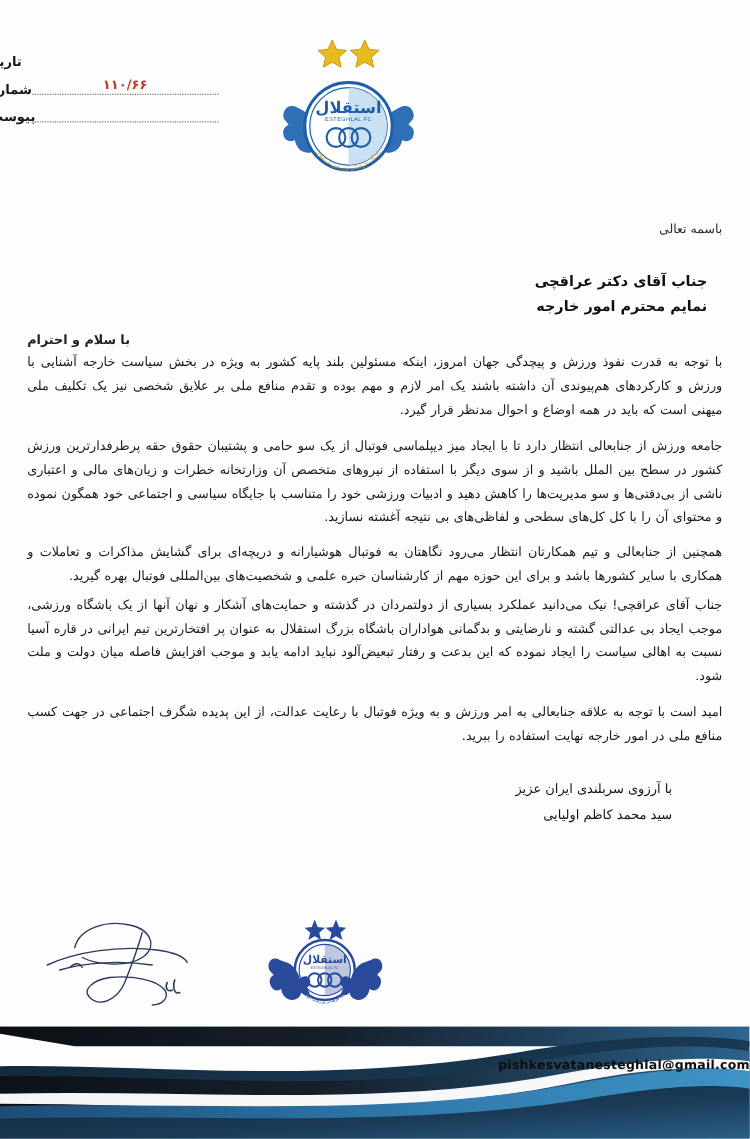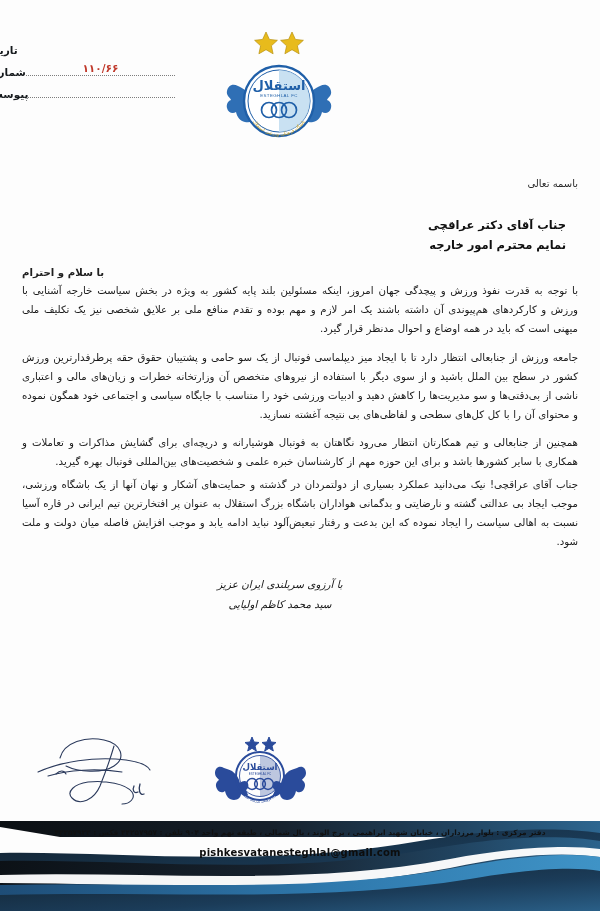--- a/index.html
+++ b/index.html
@@ -38,39 +38,39 @@
              line-height:1.75;margin:0 0 12px 0;padding-right:12px;}
   .salutation{text-align:left;font-size:10.2px;color:#202020;margin:0 0 4px 0;
               padding-right:2px;font-weight:bold;}
   p.para{
     text-align:justify;text-align-last:right;
     font-size:10.2px;line-height:1.85;color:#1a1a1a;
     margin:0 0 10px 0;
     hyphens:none;word-spacing:.3px;
   }
   p.para.tight{margin-bottom:4px;}
-  .closing{text-align:center;font-size:10.4px;line-height:2.0;color:#151515;
-           margin-top:22px;padding-right:40px;font-style:italic;}
+  .closing{font-size:10.4px;line-height:2.0;color:#151515;
+           margin-top:22px;padding-right:40px;}
 
   
   .sig-zone{position:absolute;top:726px;left:0;right:0;height:100px;}
   .signature{position:absolute;left:30px;top:2px;width:150px;height:85px;}
   .stamp{position:absolute;left:208px;top:6px;width:105px;height:80px;}
   .signature svg,.stamp svg{width:100%;height:100%;display:block;}
 
   
   .footer{position:absolute;left:0;right:0;bottom:0;height:90px;overflow:hidden;}
   .footer svg{position:absolute;inset:0;width:100%;height:100%;}
   .footer-address{
     position:absolute;top:7px;left:0;right:0;text-align:center;
     font-size:7.4px;font-weight:bold;color:#111;direction:rtl;
     letter-spacing:.1px;white-space:nowrap;z-index:5;
   }
   .footer-email{
-    position:absolute;top:26px;left:0;right:0;text-align:center;
+    position:absolute;top:26px;left:0;right:0;text-align:right;
     font-size:10px;font-weight:bold;color:#0d0d0d;direction:ltr;z-index:5;
     letter-spacing:.2px;
   }
 </style>
 </head>
 <body>
 
 <div class="page">
 
   <div class="header">
@@ -144,20 +144,21 @@
       <div>جناب آقای دکتر عراقچی</div>
       <div>نمایم محترم امور خارجه</div>
     </div>
 
     <div class="salutation">با سلام و احترام</div>
 
     <p class="para">با توجه به قدرت نفوذ ورزش و پیچدگی جهان امروز، اینکه مسئولین بلند پایه کشور به ویژه در بخش سیاست خارجه آشنایی با ورزش و کارکردهای هم‌پیوندی آن داشته باشند یک امر لازم و مهم بوده و تقدم منافع ملی بر علایق شخصی نیز یک تکلیف ملی میهنی است که باید در همه اوضاع و احوال مدنظر قرار گیرد.</p>
     <p class="para">جامعه ورزش از جنابعالی انتظار دارد تا با ایجاد میز دیپلماسی فوتبال از یک سو حامی و پشتیبان حقوق حقه پرطرفدارترین ورزش کشور در سطح بین الملل باشید و از سوی دیگر با استفاده از نیروهای متخصص آن وزارتخانه خطرات و زیان‌های مالی و اعتباری ناشی از بی‌دقتی‌ها و سو مدیریت‌ها را کاهش دهید و ادبیات ورزشی خود را متناسب با جایگاه سیاسی و اجتماعی خود همگون نموده و محتوای آن را با کل کل‌های سطحی و لفاظی‌های بی نتیجه آغشته نسازید.</p>
     <p class="para tight">همچنین از جنابعالی و تیم همکارتان انتظار می‌رود نگاهتان به فوتبال هوشیارانه و دریچه‌ای برای گشایش مذاکرات و تعاملات و همکاری با سایر کشورها باشد و برای این حوزه مهم از کارشناسان خبره علمی و شخصیت‌های بین‌المللی فوتبال بهره گیرید.</p>
     <p class="para">جناب آقای عراقچی! نیک می‌دانید عملکرد بسیاری از دولتمردان در گذشته و حمایت‌های آشکار و نهان آنها از یک باشگاه ورزشی، موجب ایجاد بی عدالتی گشته و نارضایتی و بدگمانی هواداران باشگاه بزرگ استقلال به عنوان پر افتخارترین تیم ایرانی در قاره آسیا نسبت به اهالی سیاست را ایجاد نموده که این بدعت و رفتار تبعیض‌آلود نباید ادامه یابد و موجب افزایش فاصله میان دولت و ملت شود.</p>
+    <p class="para">امید است با توجه به علاقه جنابعالی به امر ورزش و به ویژه فوتبال با رعایت عدالت، از این پدیده شگرف اجتماعی در جهت کسب منافع ملی در امور خارجه نهایت استفاده را ببرید.</p>
 
     <div class="closing">
       <div>با آرزوی سربلندی ایران عزیز</div>
       <div>سید محمد کاظم اولیایی</div>
     </div>
   </div>
 
   <div class="sig-zone">
 
     <div class="signature">
@@ -237,17 +238,16 @@
       <path d="M0,40 C140,38 280,56 430,28 C510,14 565,14 600,20 L600,90 L0,90 Z" fill="url(#gdark)" opacity="0.92"></path>
 
       <path d="M0,54 C150,50 300,66 450,38 C520,25 570,24 600,28 L600,36
                C565,31 515,33 450,47 C300,76 150,62 0,62 Z" fill="#ffffff" opacity="0.96"></path>
 
       <path d="M0,64 C160,60 310,74 460,46 C530,33 572,32 600,36 L600,90 L0,90 Z" fill="url(#gblue)"></path>
 
       <path d="M0,74 C170,70 320,82 470,58 C535,47 575,46 600,50 L600,90 L0,90 Z" fill="url(#gdeep)"></path>
     </svg>
 
-    <div class="footer-address">دفتر مرکزی : بلوار مرزداران ، خیابان شهید ابراهیمی ، برج الوند ، بال شمالی ، طبقه نهم واحد ۹۰۴   تلفن : ۴۴۲۵۷۹۵۷   فکس : ۴۴۲۵۷۹۲۴</div>
     <div class="footer-email">pishkesvatanesteghlal@gmail.com</div>
   </div>
 
 </div>
 
 </body></html>

